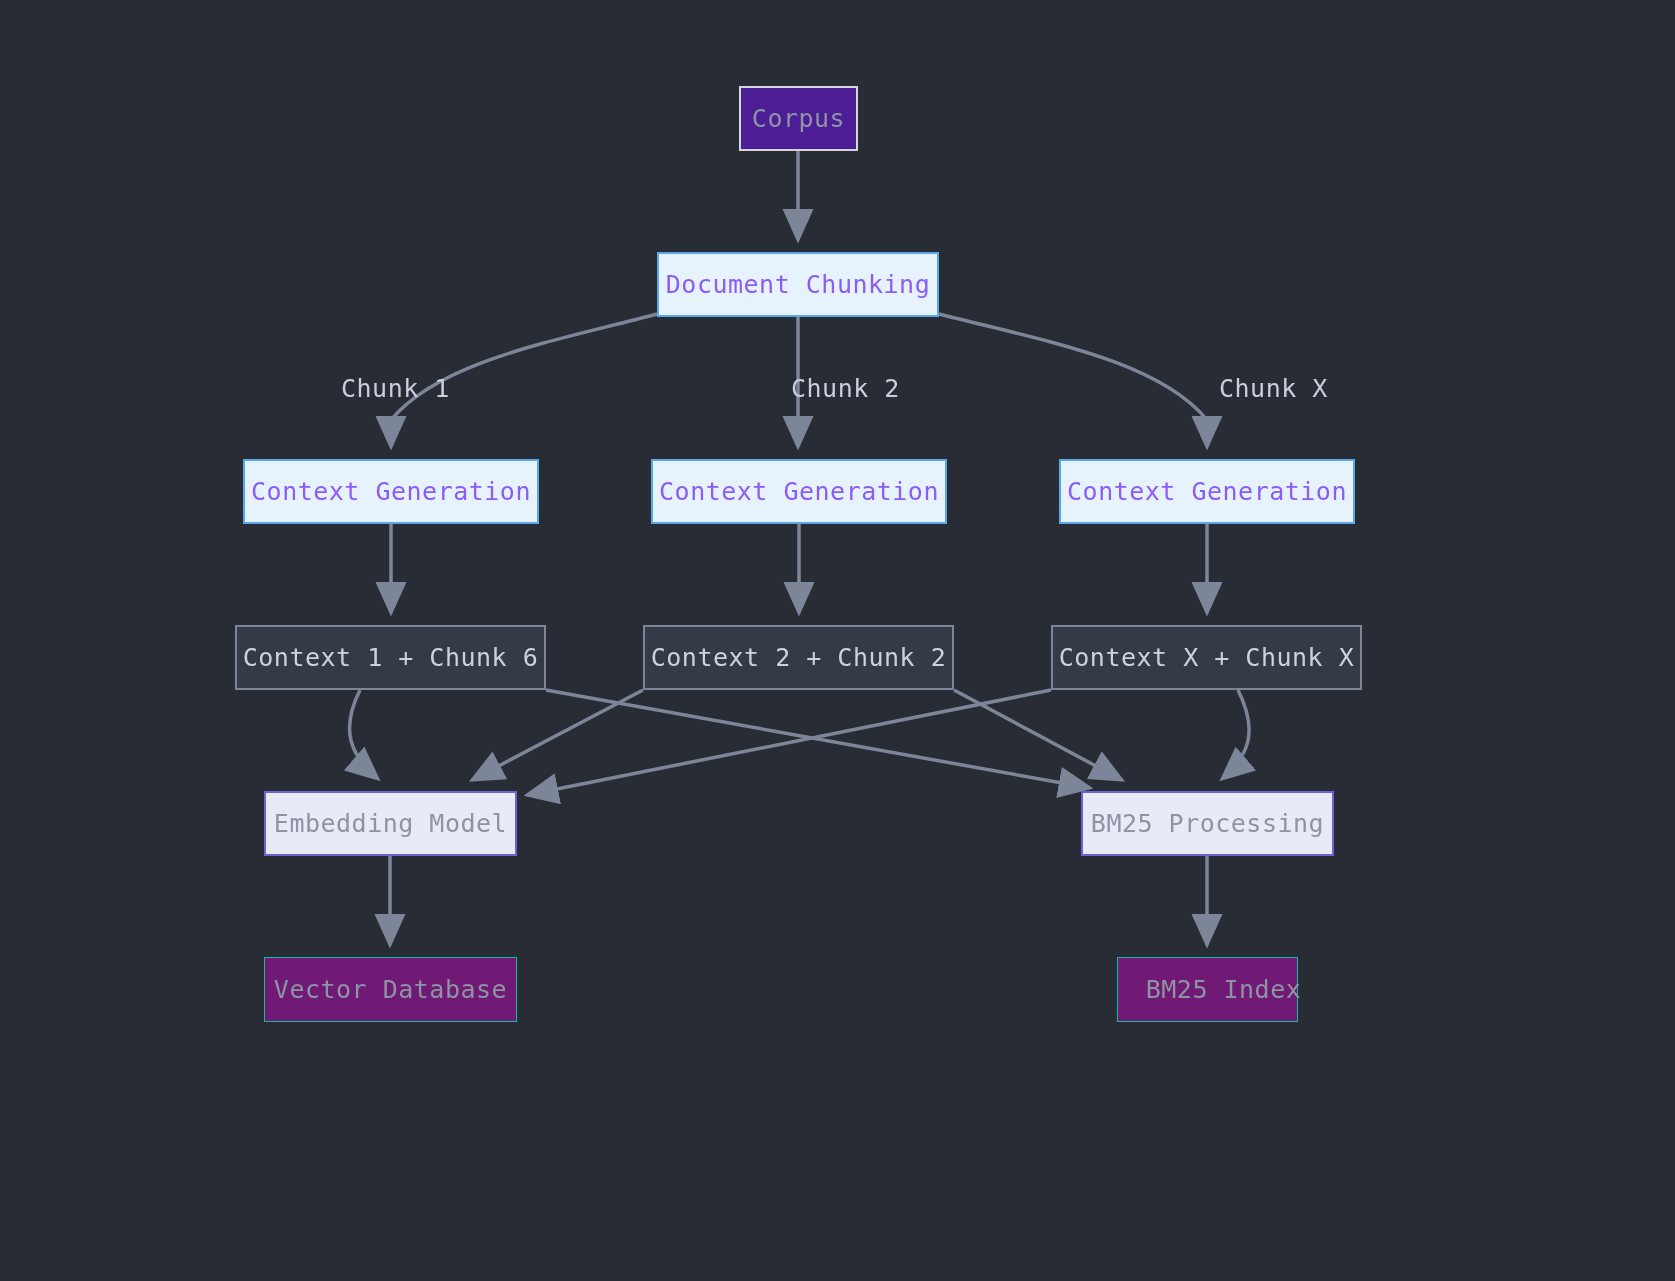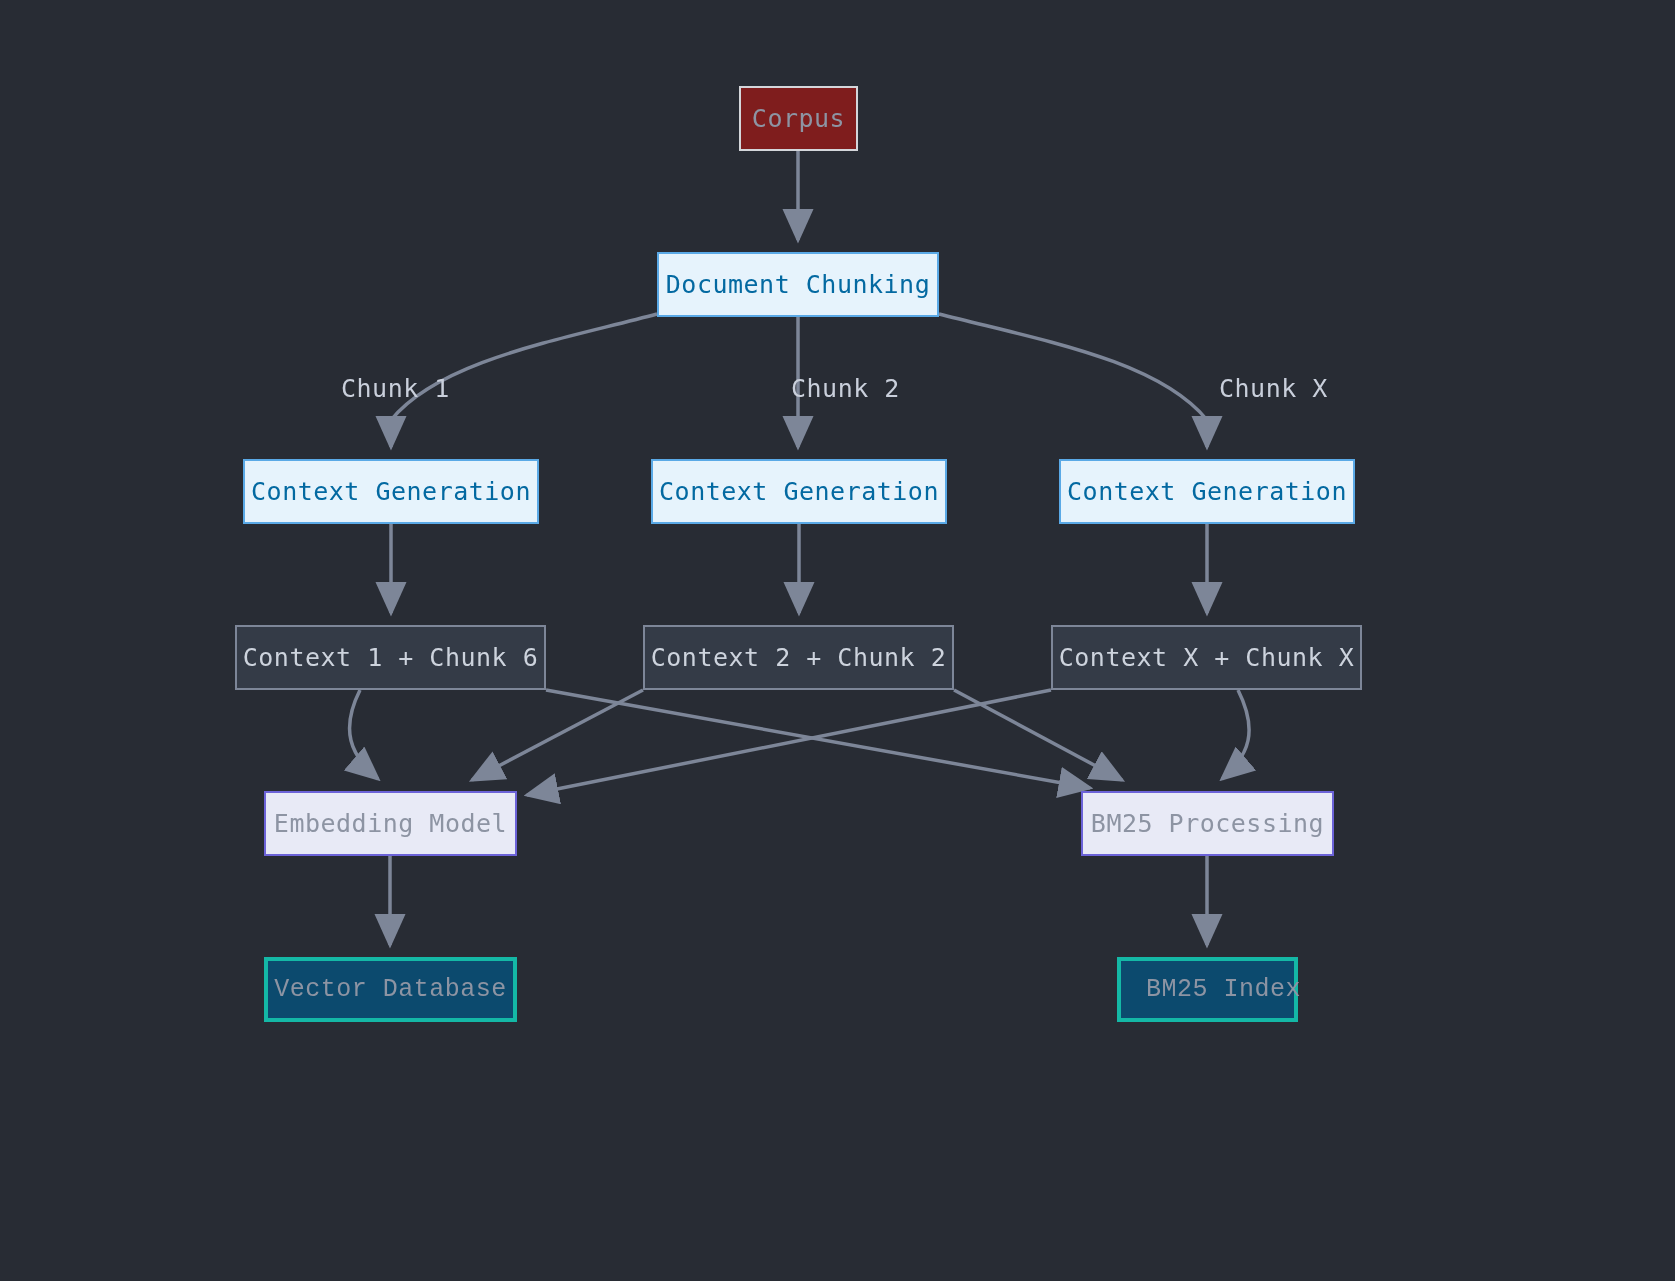--- a/index.html
+++ b/index.html
@@ -33,44 +33,43 @@
     display: flex;
     align-items: center;
     justify-content: center;
     font-family: "DejaVu Sans Mono", "Liberation Mono", monospace;
     font-size: 25px;
     letter-spacing: 0.5px;
     white-space: nowrap;
     border-style: solid;
   }
   .node-corpus {
-    background: #7f1d1d;
+    background: #4c1d95;
     border: 2px solid #d4d6da;
     color: #8d94a3;
   }
   .node-process {
     background: #e6f3fc;
     border: 2px solid #5aa9e6;
-    color: #0369a1;
+    color: #8b5cf6;
   }
   .node-combined {
     background: #343b47;
     border: 2px solid #7d8698;
     color: #cdd3dd;
   }
   .node-index {
     background: #e8eaf6;
     border: 2px solid #6c63d8;
     color: #8d94a3;
   }
   .node-store {
-    background: #0c4a6e;
-    border: 4px solid #14b8a6;
+    background: #701a75;
+    border: 1px solid #14b8a6;
     color: #8d94a3;
-    font-family: Liberation Mono, monospace;
   }
   .edge-label {
     position: absolute;
     font-family: "DejaVu Sans Mono", "Liberation Mono", monospace;
     font-size: 25px;
     color: #c9cfdb;
     white-space: nowrap;
     letter-spacing: 0.5px;
   }
 </style>

